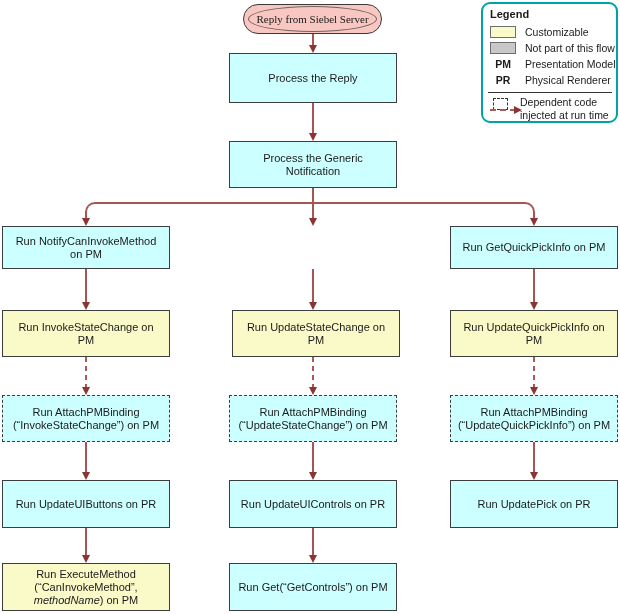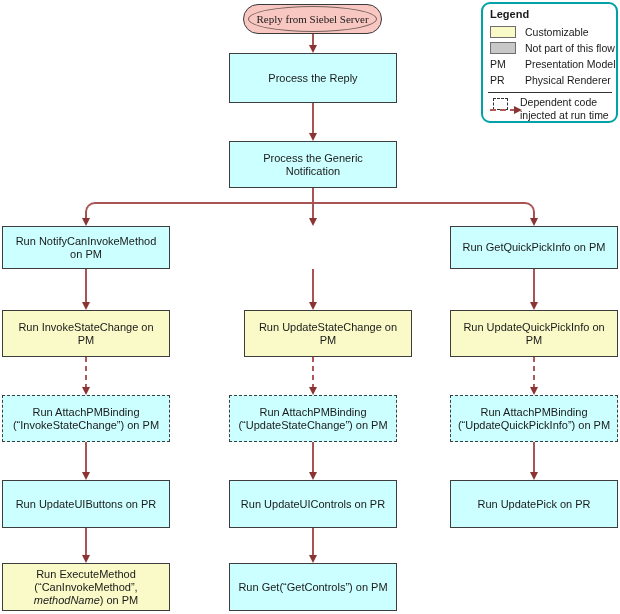--- a/index.html
+++ b/index.html
@@ -41,21 +41,21 @@
     position:absolute; left:481px; top:2px; width:137px; height:121px;
     box-sizing:border-box; background:#fff; border:2px solid #00a1a7;
     border-radius:9px; padding:3px 2px 0 7px; font-size:10.5px; line-height:13px;
   }
   .legend-title { font-weight:bold; font-size:11px; margin:1px 0 3px; }
   .legend-row { display:flex; align-items:center; height:16px; white-space:nowrap; }
   .swatch { width:26px; height:12px; border:1px solid #6e6e6e; margin-right:9px;
             flex:none; box-sizing:border-box; }
   .swatch.yellow { background:#fafac8; }
   .swatch.gray   { background:#c8c8c8; }
-  .abbr { width:26px; margin-right:9px; flex:none; text-align:left; }
+  .abbr { width:26px; margin-right:9px; flex:none; text-align:center;font-weight:bold; }
   .legend-divider { border-top:1px solid #333; margin:4px 2px 3px -2px; }
   .dep-row { display:flex; align-items:flex-start; }
   .dep-icon { width:15px; height:12px; border:1.5px dashed #333; flex:none;
               margin:2px 12px 0 3px; box-sizing:border-box; }
   .dep-arrow { position:absolute; left:7px; top:105px; width:24px; height:2px;
                background:repeating-linear-gradient(90deg,#b05858 0 6px, rgba(0,0,0,0) 6px 10px); }
   .dep-arrow-head { position:absolute; left:31px; top:101.5px; width:0; height:0;
                border-top:4.5px solid transparent; border-bottom:4.5px solid transparent;
                border-left:8px solid #8b3434; }
 </style>
@@ -87,21 +87,21 @@
   </div>
   <div class="node" style="left:2px; top:480px; width:168px; height:48px;">
     <div>Run UpdateUIButtons on PR</div>
   </div>
   <div class="node yellow" style="left:2px; top:563px; width:168px; height:48px;">
     <div>Run ExecuteMethod</div>
     <div>(“CanInvokeMethod”,</div>
     <div><span class="ital">methodName</span><span>) on PM</span></div>
   </div>
 
-  <div class="node yellow" style="left:244px; top:310px; width:168px; height:47px;justify-content:center;">
+  <div class="node yellow" style="left:232px; top:310px; width:168px; height:47px;justify-content:center;">
     <div>Run UpdateStateChange on PM</div>
   </div>
   <div class="node dashed" style="left:229px; top:395px; width:168px; height:47px;">
     <div>Run AttachPMBinding</div>
     <div>(“UpdateStateChange”) on PM</div>
   </div>
   <div class="node" style="left:229px; top:480px; width:168px; height:48px;">
     <div>Run UpdateUIControls on PR</div>
   </div>
   <div class="node" style="left:229px; top:563px; width:168px; height:48px;">

